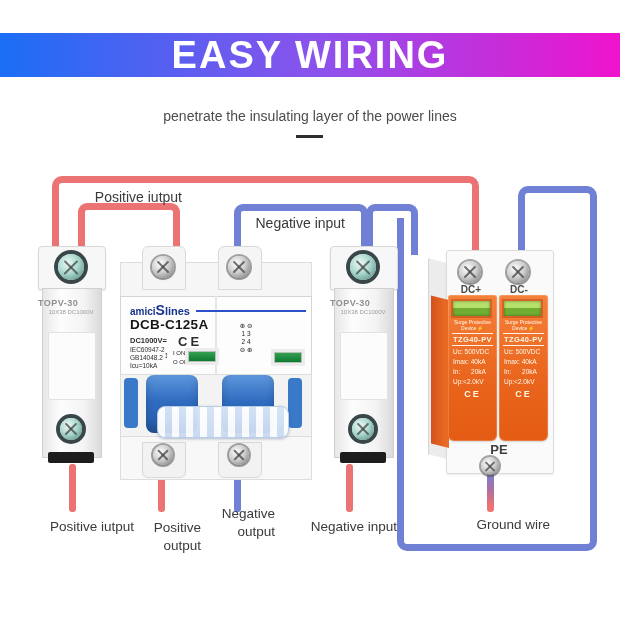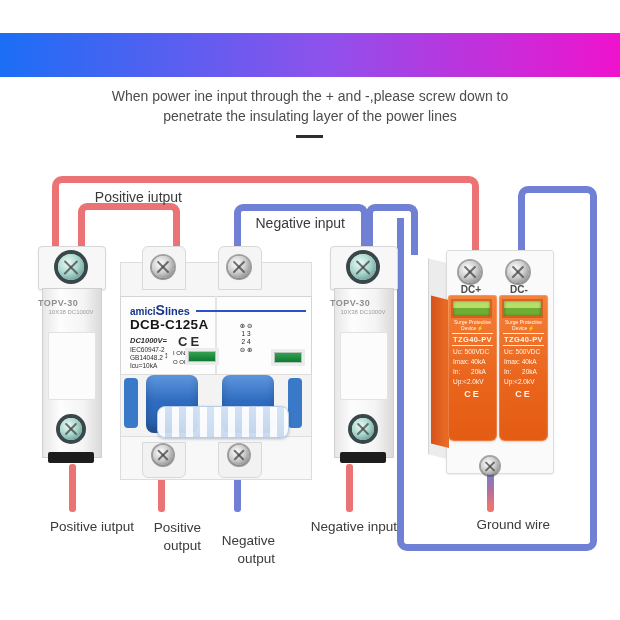--- a/index.html
+++ b/index.html
@@ -38,21 +38,21 @@
   .w-gnd{left:487px;top:468px;width:7px;height:44px;border-radius:3px;
          background:linear-gradient(180deg,#7080d5 10%,#b06fa0 50%,#ec7373 85%);}
 
   
   .lbl{position:absolute;z-index:4;font-size:13.5px;color:#3a3a3a;text-align:right;}
   .lbl2{line-height:18px;}
   .lbl-top-pos{left:62px;top:189px;width:120px;font-size:14px;}
   .lbl-top-neg{left:245px;top:215px;width:100px;font-size:14px;}
   .lbl-f1{left:30px;top:519px;width:104px;}
   .lbl-pos{left:135px;top:519px;width:66px;}
-  .lbl-neg{left:209px;top:532px;width:66px;}
+  .lbl-neg{left:209px;top:505px;width:66px;}
   .lbl-f2{left:293px;top:519px;width:104px;}
   .lbl-gnd{left:450px;top:517px;width:100px;}
 
   
   .screw{position:absolute;border-radius:50%;z-index:3;
      background:radial-gradient(circle at 38% 35%,#ffffff,#cfcfcf 45%,#9a9a9a 75%,#717171);
      box-shadow:0 0 0 2px rgba(95,95,95,.55),0 1px 2px rgba(0,0,0,.35);}
   .screw::before,.screw::after{content:"";position:absolute;left:50%;top:14%;width:2px;height:72%;
      background:rgba(70,70,70,.75);transform:translateX(-50%) rotate(45deg);border-radius:1px;}
   .screw::after{transform:translateX(-50%) rotate(-45deg);}
@@ -80,21 +80,21 @@
   .bk-topstrip{position:absolute;left:0;top:16px;width:190px;height:34px;background:#f6f6f6;border:1px solid #ddd;}
   .bk-body{position:absolute;left:0;top:50px;width:190px;height:78px;background:#fdfdfd;border:1px solid #d5d5d5;}
   .bk-seam{position:absolute;left:95px;top:50px;width:2px;height:78px;background:#e5e5e5;}
   .bk-brand{position:absolute;left:10px;top:55px;color:#16348c;z-index:3;}
   .bk-brand .b1{font-size:10px;font-weight:bold;text-align:right;}
   .bk-brand .bS{font-size:14px;font-weight:bold;}
   .bk-brand .b2{font-size:11px;font-weight:bold;}
   .bk-line{position:absolute;left:76px;top:64px;width:110px;height:2px;background:#2b50c8;}
   .bk-model{position:absolute;left:10px;top:71px;font-size:13.5px;font-weight:bold;color:#161616;letter-spacing:.3px;}
   .bk-spec{position:absolute;left:10px;font-size:6.5px;color:#2d2d2d;}
-  .bk-sp1{top:90px;font-size:7.5px;font-weight:bold;font-style:italic;} .bk-sp2{top:100px;} .bk-sp3{top:108px;} .bk-sp4{top:116px;}
+  .bk-sp1{top:90px;font-size:7.5px;font-weight:bold;} .bk-sp2{top:100px;} .bk-sp3{top:108px;} .bk-sp4{top:116px;}
   .bk-ce{position:absolute;left:58px;top:88px;font-size:13px;font-weight:bold;letter-spacing:3px;color:#2e2e2e;}
   .bk-arrow{position:absolute;left:44px;top:104px;font-size:9px;color:#222;}
   .bk-on{position:absolute;left:53px;top:104px;font-size:6px;color:#222;}
   .bk-off{position:absolute;left:53px;top:113px;font-size:6px;color:#222;}
   .bk-green{position:absolute;height:9px;background:linear-gradient(180deg,#34a050,#0e7a32);
      border:1px solid #b5c2b7;box-shadow:0 0 0 3px #ececec;}
   .bk-g1{left:68px;top:105px;width:26px;} .bk-g2{left:154px;top:106px;width:26px;}
   .bk-schem{position:absolute;left:107px;top:76px;width:38px;text-align:center;font-size:6.5px;
      line-height:8px;color:#232323;}
   .bk-toggle-zone{position:absolute;left:0;top:128px;width:190px;height:62px;background:#f3f3f3;border:1px solid #ddd;}
@@ -132,21 +132,21 @@
   .m-ce{font-size:9px;font-weight:bold;letter-spacing:2px;margin-top:2px;}
   .spd-pe{position:absolute;left:18px;top:192px;width:106px;text-align:center;font-size:13px;
      font-weight:bold;color:#3f3f3f;}
 </style>
 </head>
 <body>
 
 <div class="stage">
 
   <div class="abs banner"></div>
-  <div class="abs subtitle sub1">When power ine input through the + and -,please screw down to</div>
+  <div class="abs banner-title">EASY WIRING</div>
   <div class="abs subtitle sub2">penetrate the insulating layer of the power lines</div>
   <div class="abs dash"></div>
 
   <div class="wire loop red w-red-bus"></div>
   <div class="wire loop red w-red-link"></div>
   <div class="wire loop blue w-blue-link"></div>
   <div class="wire loop blue w-blue-up"></div>
   <div class="wire loop-u blue w-blue-frame"></div>
   <div class="wire loop blue w-blue-top"></div>
   <div class="wire stub r w-f1-out"></div>
@@ -248,20 +248,21 @@
         <div class="m-h2">Device ⚡</div>
         <div class="m-model">TZG40-PV</div>
         <div class="m-spec">Uc: 500VDC</div>
         <div class="m-spec">Imax: 40kA</div>
         <div class="m-spec">In:      20kA</div>
         <div class="m-spec">Up:&lt;2.0kV</div>
         <div class="m-ce">CE</div>
       </div>
     </div>
 
+    <div class="spd-pe">PE</div>
     <div class="screw s18" style="left:53px;top:207px;"></div>
   </div>
 
   <div class="lbl lbl-top-pos">Positive iutput</div>
   <div class="lbl lbl-top-neg">Negative input</div>
   <div class="lbl lbl-f1">Positive iutput</div>
   <div class="lbl lbl-pos lbl2">
     <div>Positive</div>
     <div>output</div>
   </div>

